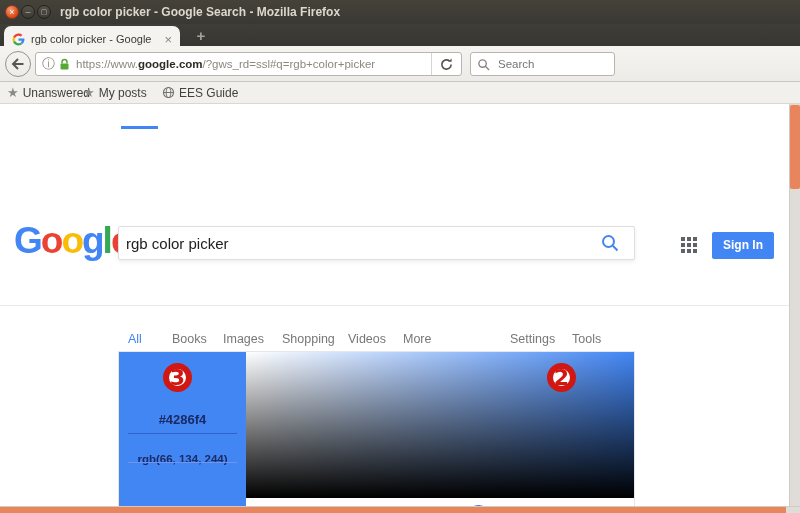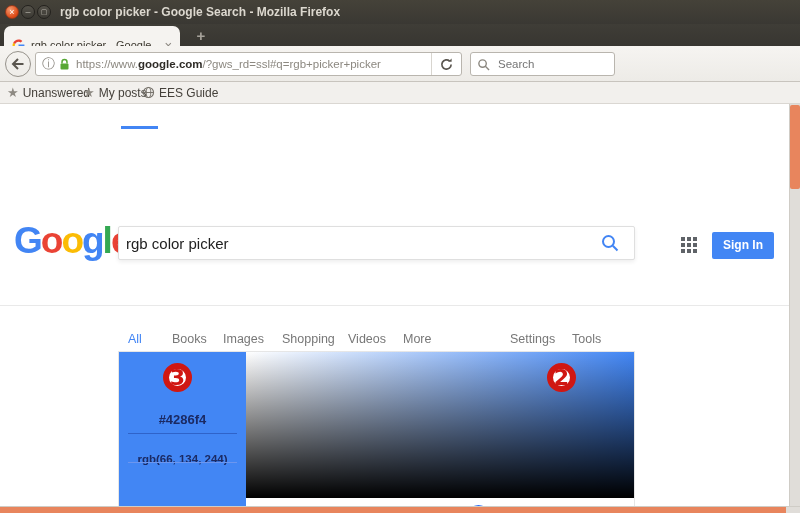--- a/index.html
+++ b/index.html
@@ -16,21 +16,21 @@
     border:1px solid #93391b; color:#fff; }
   .winbtn.minimize { left:21px; background:linear-gradient(#55524a,#3b3933); border:1px solid #23211d; color:#b9b5ac; }
   .winbtn.maximize { left:37px; background:linear-gradient(#55524a,#3b3933); border:1px solid #23211d; color:#b9b5ac; font-size:7px; }
   .title-text { position:absolute; left:60px; top:0; height:24px; line-height:24px;
     color:#dcd8cf; font-size:12px; font-weight:bold;text-align:right; }
 
   
   .tabbar { position:absolute; left:0; top:24px; width:800px; height:22px;
     background:linear-gradient(#3f3d37,#383631); }
   .tab { position:absolute; left:4px; top:2px; width:176px; height:20px;
-    background:#f5f3f0; border-radius:7px 7px 0 0; display:flex; align-items:flex-start; padding:13px 8px; }
+    background:#f5f3f0; border-radius:7px 7px 0 0; display:flex; align-items:center; padding:13px 8px; }
   .tab-title { font-size:11px; color:#3c382f; margin-left:6px; flex:1;
     white-space:nowrap; overflow:hidden; }
   .tab-close { color:#8b8780; font-size:13px; line-height:13px; margin-left:4px; cursor:default; }
   .newtab { position:absolute; left:188px; top:2px; width:26px; height:20px;
     color:#a6a29a; font-size:15px; font-weight:bold; text-align:center; line-height:20px; }
 
   
   .navbar { position:absolute; left:0; top:46px; width:800px; height:36px;
     background:linear-gradient(#f6f4f1,#edebe7); border-bottom:1px solid #c8c4be; }
   .back-btn { position:absolute; left:5px; top:5px; width:26px; height:26px; border-radius:50%;
@@ -156,21 +156,21 @@
       </span>
     </div>
     <div class="urlbar">
       <span class="url-info">ⓘ</span>
       <span class="url-lock">
         <svg width="11" height="13" viewBox="0 0 11 13">
           <path d="M3 5.5 V4 a2.5 2.5 0 0 1 5 0 V5.5" stroke="#58a835" stroke-width="1.5" fill="none"></path>
           <rect x="1.5" y="5.5" width="8" height="6" rx="1" fill="#58a835"></rect>
         </svg>
       </span>
-      <span class="url-text"><span>https://www.</span><span class="url-domain">google.com</span><span>/?gws_rd=ssl#q=rgb+picker+picker</span></span>
+      <span class="url-text"><span>https://www.</span><span class="url-domain">google.com</span><span>/?gws_rd=ssl#q=rgb+color+picker</span></span>
       <span class="url-reload">
         <svg width="13" height="13" viewBox="0 0 14 14">
           <path d="M12 7 a5 5 0 1 1 -1.6 -3.7" stroke="#5a564f" stroke-width="1.8" fill="none"></path>
           <path d="M12.5 0.5 v3.6 h-3.6 z" fill="#5a564f"></path>
         </svg>
       </span>
     </div>
     <div class="searchbar">
       <span style="display:flex;">
         <svg width="13" height="13" viewBox="0 0 14 14">
@@ -221,21 +221,21 @@
 
   <div class="bookmarksbar">
     <div class="bm-item" style="left:7px;">
       <span class="bm-star">★</span>
       <span class="bm-label">Unanswered</span>
     </div>
     <div class="bm-item" style="left:83px;">
       <span class="bm-star">★</span>
       <span class="bm-label">My posts</span>
     </div>
-    <div class="bm-item" style="left:142px;">
+    <div class="bm-item" style="left:162px;">
       <span style="display:flex;">
         <svg width="13" height="13" viewBox="0 0 16 16">
             <circle cx="8" cy="8" r="6.2" stroke="#76726b" stroke-width="1.4" fill="none"></circle>
             <ellipse cx="8" cy="8" rx="2.8" ry="6.2" stroke="#76726b" stroke-width="1.2" fill="none"></ellipse>
             <path d="M1.8 8 h12.4" stroke="#76726b" stroke-width="1.2"></path>
           </svg>
       </span>
       <span class="bm-label">EES Guide</span>
     </div>
   </div>

